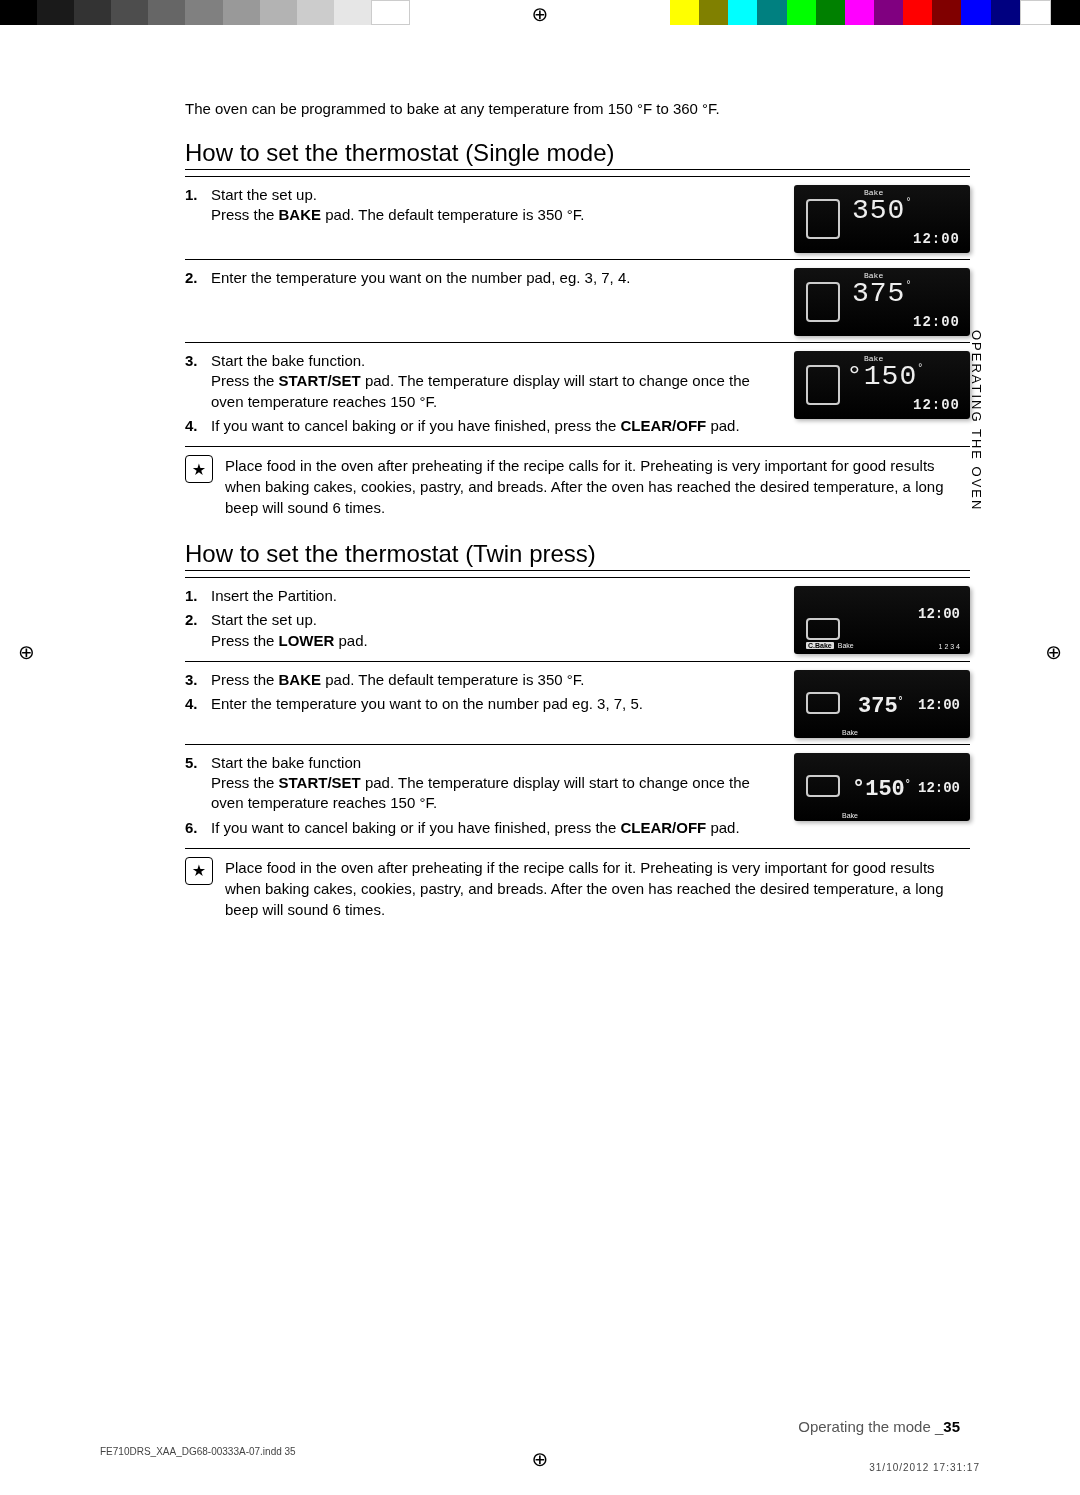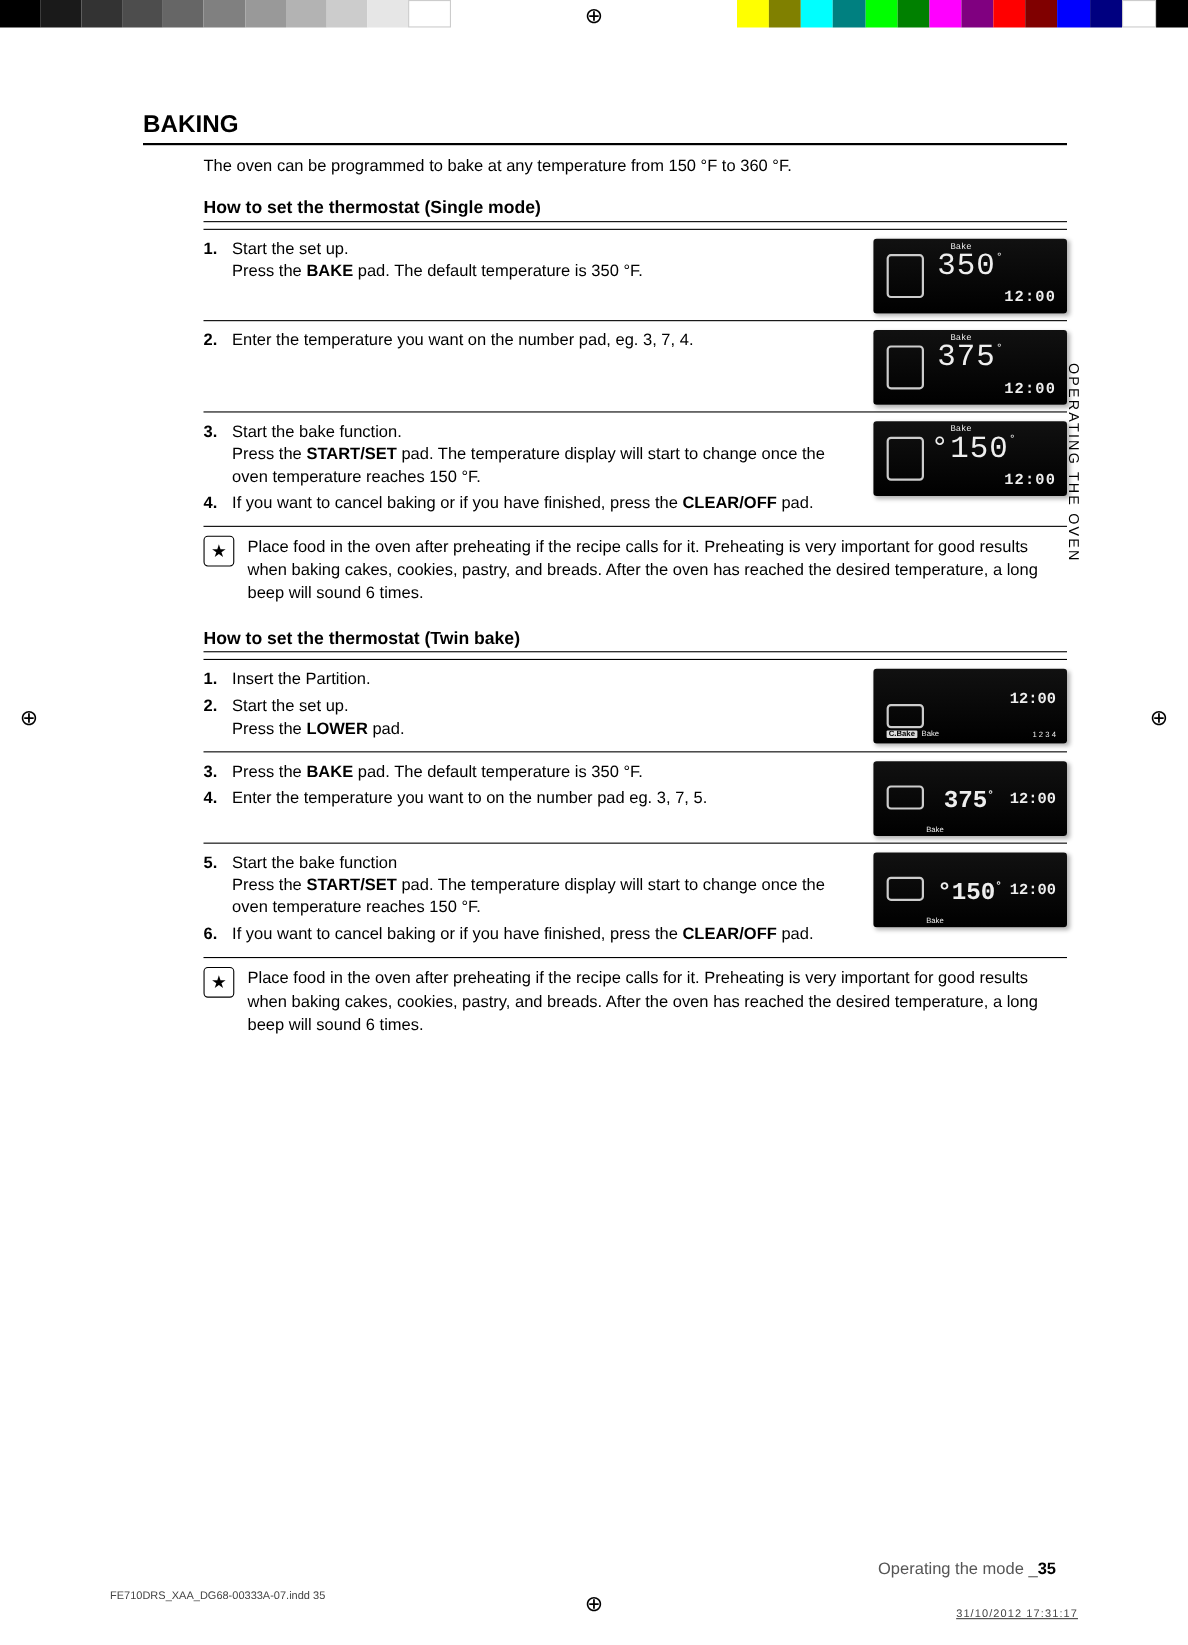--- a/index.html
+++ b/index.html
@@ -25,24 +25,23 @@
     margin-bottom: 10px;
   }
   .intro {
     margin-left: 55px;
     margin-bottom: 18px;
   }
   .subhead {
     margin-left: 55px;
     margin-top: 22px;
     margin-bottom: 4px;
-    font-size: 16px;
+    font-size: 24px;
     border-bottom: 1px solid #000;
     padding-bottom: 2px;
-    font-weight: bold;
   }
   .group {
     margin-left: 55px;
     border-top: 1px solid #000;
     padding-top: 8px;
     margin-top: 6px;
     display: flex;
     gap: 10px;
   }
   .group .text-steps {
@@ -208,21 +207,20 @@
     font-size: 10px;
     color: #444;
   }
   .footer-small-right {
     position: absolute;
     bottom: 22px;
     right: 100px;
     font-size: 10px;
     color: #444;
     letter-spacing: 1px;
-    text-decoration: underline;
   }
 
   
   .calib {
     position: absolute;
     top: 0;
     left: 0;
     width: 100%;
     height: 25px;
     display: flex;
@@ -277,21 +275,20 @@
       <div style="background:#000"></div>
   </div>
 </div>
 <div class="reg-mark reg-top">⊕</div>
 <div class="reg-mark reg-left">⊕</div>
 <div class="reg-mark reg-right">⊕</div>
 <div class="reg-mark reg-bottom">⊕</div>
 
 <div class="page">
 
-  <div class="section-title">BAKING</div>
   <div class="intro">The oven can be programmed to bake at any temperature from 150 °F to 360 °F.</div>
 
   <div class="subhead">How to set the thermostat (Single mode)</div>
 
   <div class="group">
     <div class="text-steps">
       <ol class="steps">
         <li>
           <span class="num">1.</span>
           <span class="body">
@@ -350,21 +347,21 @@
       <div class="temp" style="left:52px;">°<span>150</span><span class="deg">°</span></div>
       <div class="clock">12:00</div>
     </div>
   </div>
 
   <div class="note-row">
     <div class="note-icon">★</div>
     <div class="note-text">Place food in the oven after preheating if the recipe calls for it. Preheating is very important for good results when baking cakes, cookies, pastry, and breads. After the oven has reached the desired temperature, a long beep will sound 6 times.</div>
   </div>
 
-  <div class="subhead">How to set the thermostat (Twin bake)</div>
+  <div class="subhead">How to set the thermostat (Twin press)</div>
 
   <div class="group">
     <div class="text-steps">
       <ol class="steps">
         <li>
           <span class="num">1.</span>
           <span class="body">Insert the Partition.</span>
         </li>
         <li>
           <span class="num">2.</span>

